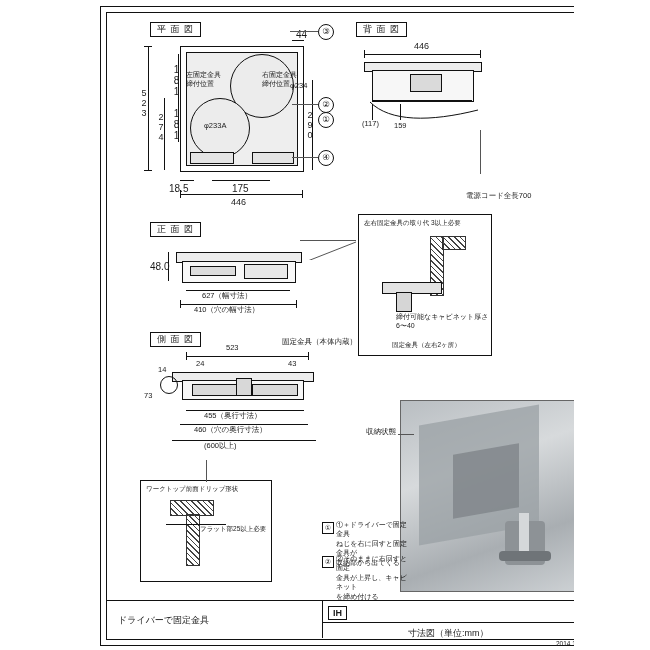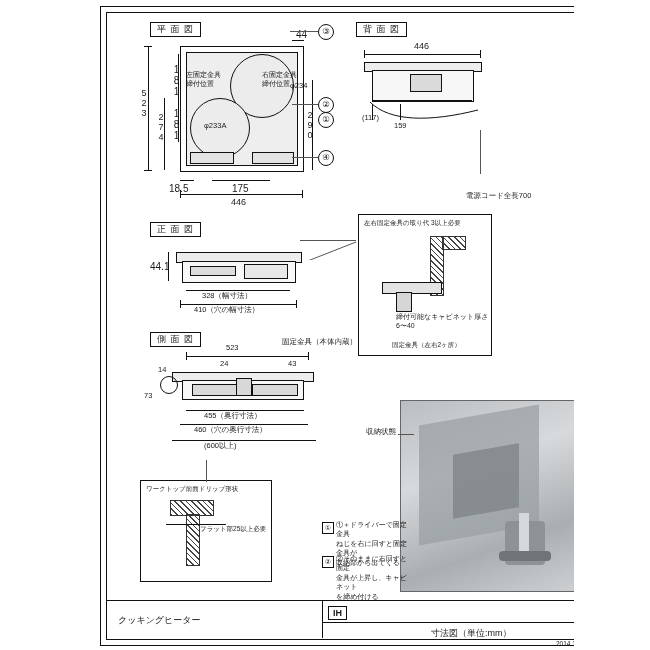--- a/index.html
+++ b/index.html
@@ -100,56 +100,56 @@
 
   <div class="rect" style="left:364px;top:62px;width:116px;height:8px;background:#ededed;"></div>
   <div class="rect" style="left:372px;top:70px;width:100px;height:30px;background:#f7f7f7;"></div>
   <div class="rect" style="left:410px;top:74px;width:30px;height:16px;background:#dadada;"></div>
   <div class="ln h" style="left:372px;top:100px;width:100px;"></div>
 
   <svg style="position:absolute;left:360px;top:96px;" width="130" height="40">
     <path d="M10 6 C 30 26, 70 26, 118 14" stroke="#111" fill="none" stroke-width="1"></path>
   </svg>
   <div class="ln v" style="left:372px;top:104px;height:16px;"></div>
-  <div class="lbl small" style="left:362px;top:114px;text-align:center;">(117)</div>
+  <div class="lbl small" style="left:362px;top:120px;text-align:center;">(117)</div>
   <div class="ln v" style="left:400px;top:104px;height:16px;"></div>
   <div class="lbl small" style="left:394px;top:122px;">159</div>
   <div class="lbl small" style="left:466px;top:176px;margin-top:16px;">電源コード全長700</div>
   <div class="ln h thin" style="left:480px;top:130px;width:1px;height:44px;background:#555;"></div>
 
   <div class="lbl box" style="left:150px;top:222px;">正 面 図</div>
 
   <div class="rect" style="left:176px;top:252px;width:124px;height:9px;background:#ededed;"></div>
   <div class="rect" style="left:182px;top:261px;width:112px;height:20px;background:#f8f8f8;"></div>
   <div class="rect" style="left:190px;top:266px;width:44px;height:8px;background:#dcdcdc;"></div>
   <div class="rect" style="left:244px;top:264px;width:42px;height:13px;background:#e8e8e8;"></div>
 
   <div class="ln v" style="left:168px;top:252px;height:29px;"></div>
-  <div class="lbl" style="left:150px;top:262px;">44.1</div>
+  <div class="lbl" style="left:150px;top:262px;">48.0</div>
 
   <div class="ln h" style="left:186px;top:290px;width:104px;"></div>
-  <div class="lbl small" style="left:202px;top:292px;">328（幅寸法）</div>
+  <div class="lbl small" style="left:202px;top:292px;">627（幅寸法）</div>
   <div class="ln h" style="left:180px;top:304px;width:116px;"></div>
   <div class="ln v" style="left:180px;top:300px;height:8px;"></div>
   <div class="ln v" style="left:296px;top:300px;height:8px;"></div>
   <div class="lbl small" style="left:194px;top:306px;">410（穴の幅寸法）</div>
 
   <div class="ln h thin" style="left:300px;top:240px;width:56px;"></div>
   <svg style="position:absolute;left:298px;top:236px;" width="62" height="24">
     <path d="M2 28 L58 6" stroke="#555" fill="none" stroke-width="1"></path>
   </svg>
 
   <div class="lbl box" style="left:150px;top:332px;">側 面 図</div>
 
   <div class="lbl small" style="left:226px;top:344px;">523</div>
   <div class="ln h" style="left:186px;top:356px;width:122px;"></div>
   <div class="ln v" style="left:186px;top:352px;height:8px;"></div>
   <div class="ln v" style="left:308px;top:352px;height:8px;"></div>
 
-  <div class="lbl small" style="left:196px;top:360px;margin-left:24px;">24</div>
+  <div class="lbl small" style="left:196px;top:360px;">24</div>
   <div class="lbl small" style="left:288px;top:360px;">43</div>
   <div class="lbl small" style="left:282px;top:338px;">固定金具（本体内蔵）</div>
 
   <div class="lbl small" style="left:144px;top:392px;">73</div>
   <div class="lbl small" style="left:158px;top:366px;">14</div>
 
   <div class="rect" style="left:172px;top:372px;width:140px;height:8px;background:#ededed;"></div>
   <div class="rect" style="left:182px;top:380px;width:120px;height:18px;background:#f7f7f7;"></div>
   <div class="rect grey" style="left:192px;top:384px;width:44px;height:10px;"></div>
   <div class="rect grey" style="left:252px;top:384px;width:44px;height:10px;"></div>
@@ -198,19 +198,19 @@
 収納部から出てくる</div>
   <div class="lbl" style="left:322px;top:556px;border:1px solid #111;width:10px;height:10px;font-size:7px;text-align:center;line-height:10px;">②</div>
   <div class="note" style="left:336px;top:554px;width:72px;">②そのままに右回すと固定
 金具が上昇し、キャビネット
 を締め付ける</div>
 
   <div class="ln h" style="left:106px;top:600px;width:528px;"></div>
   <div class="ln v" style="left:322px;top:600px;height:38px;"></div>
   <div class="ln h" style="left:322px;top:622px;width:312px;"></div>
 
-  <div class="tb-cell" style="left:118px;top:614px;">クッキングヒーター</div>
+  <div class="tb-cell" style="left:118px;top:614px;">ドライバーで固定金具</div>
 
   <div class="tb-cell" style="left:328px;top:606px;border:1px solid #111;padding:1px 4px;font-size:9px;font-weight:bold;">IH</div>
-  <div class="tb-cell" style="left:408px;top:627px;margin-left:23px;">寸法図（単位:mm）</div>
+  <div class="tb-cell" style="left:408px;top:627px;">寸法図（単位:mm）</div>
   <div class="tb-cell tiny" style="left:556px;top:640px;">2014.10.16</div>
 
 </div>
 
 </body></html>

